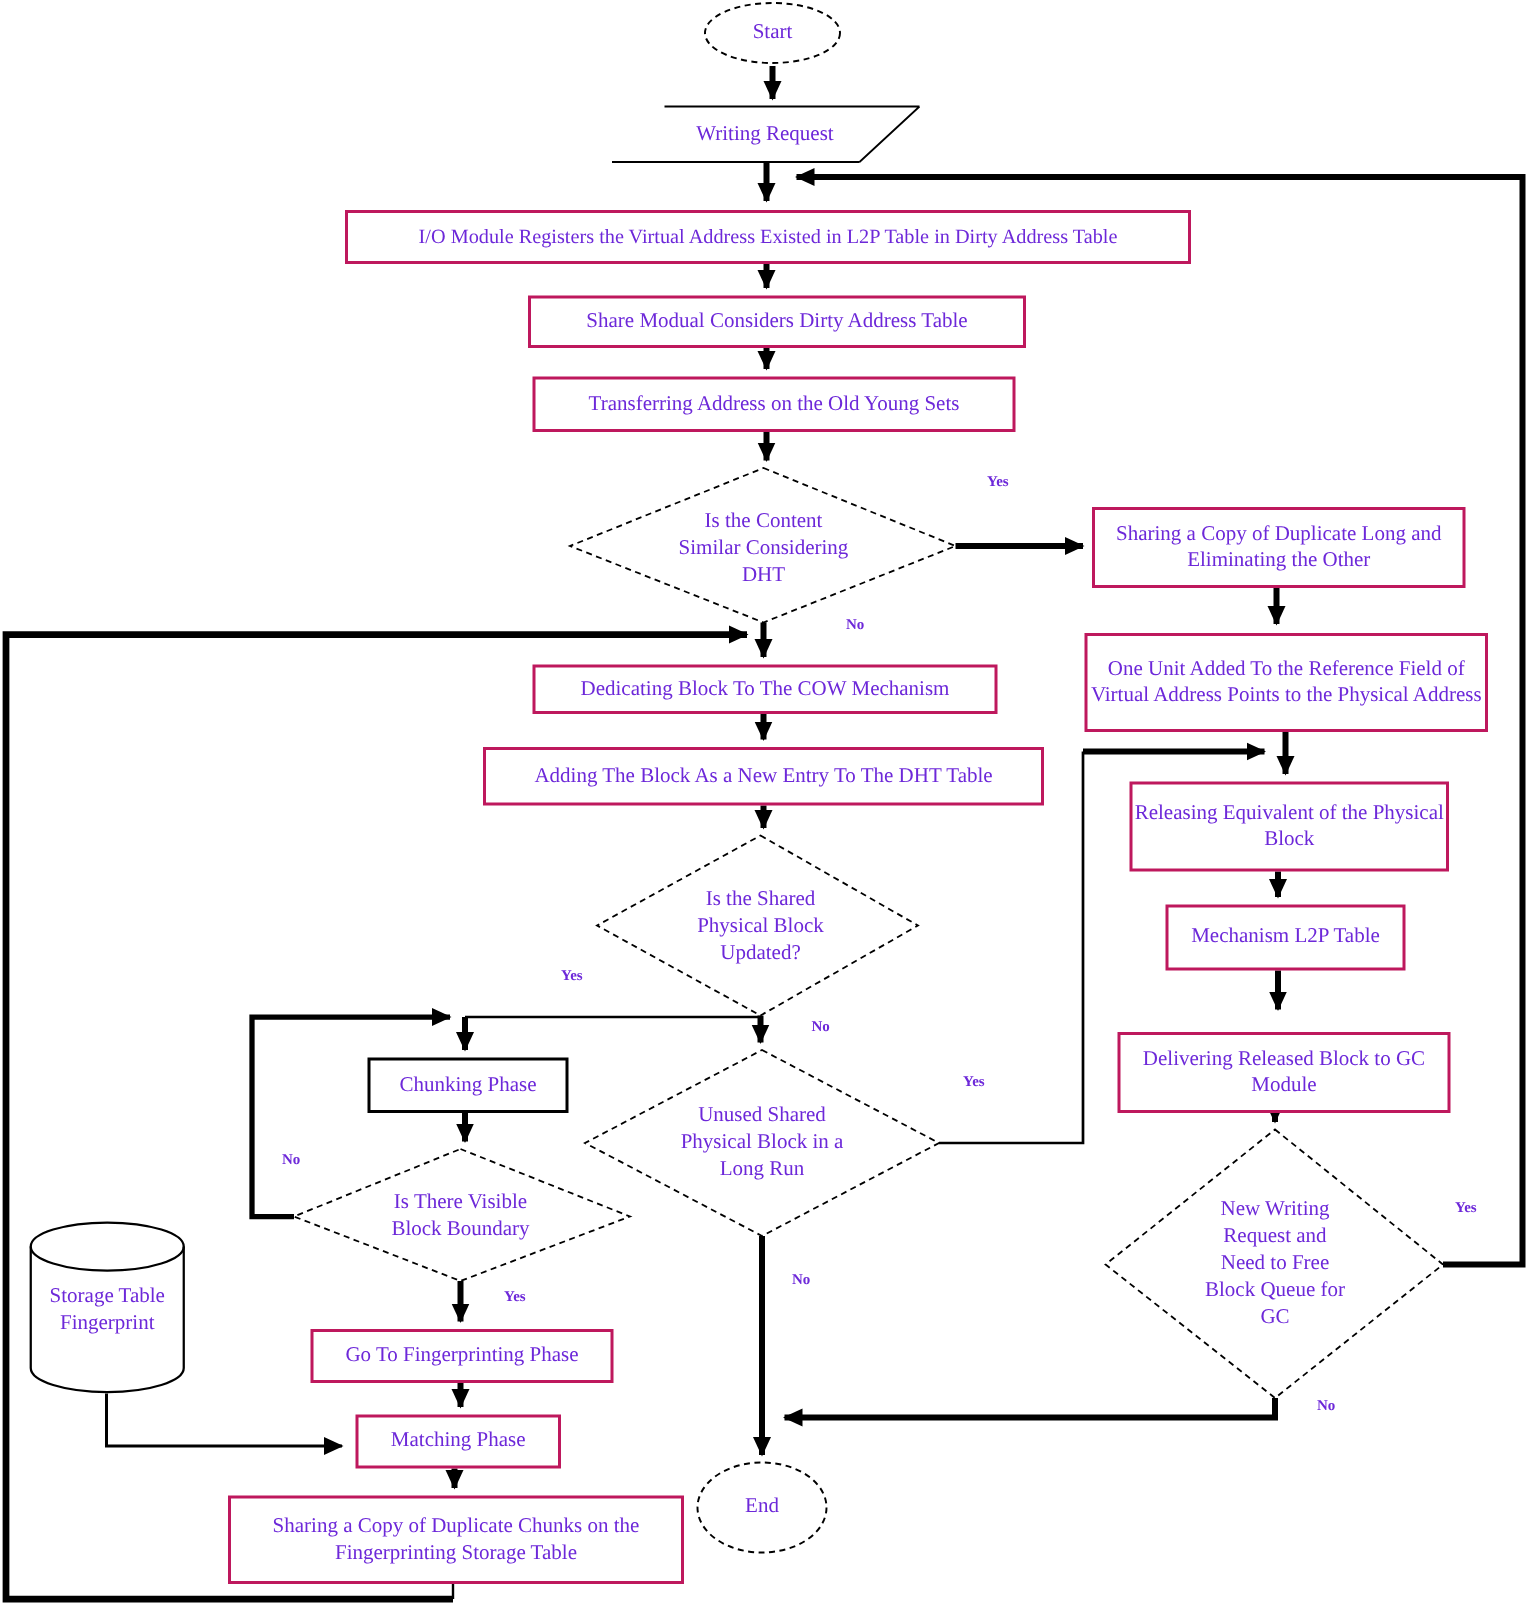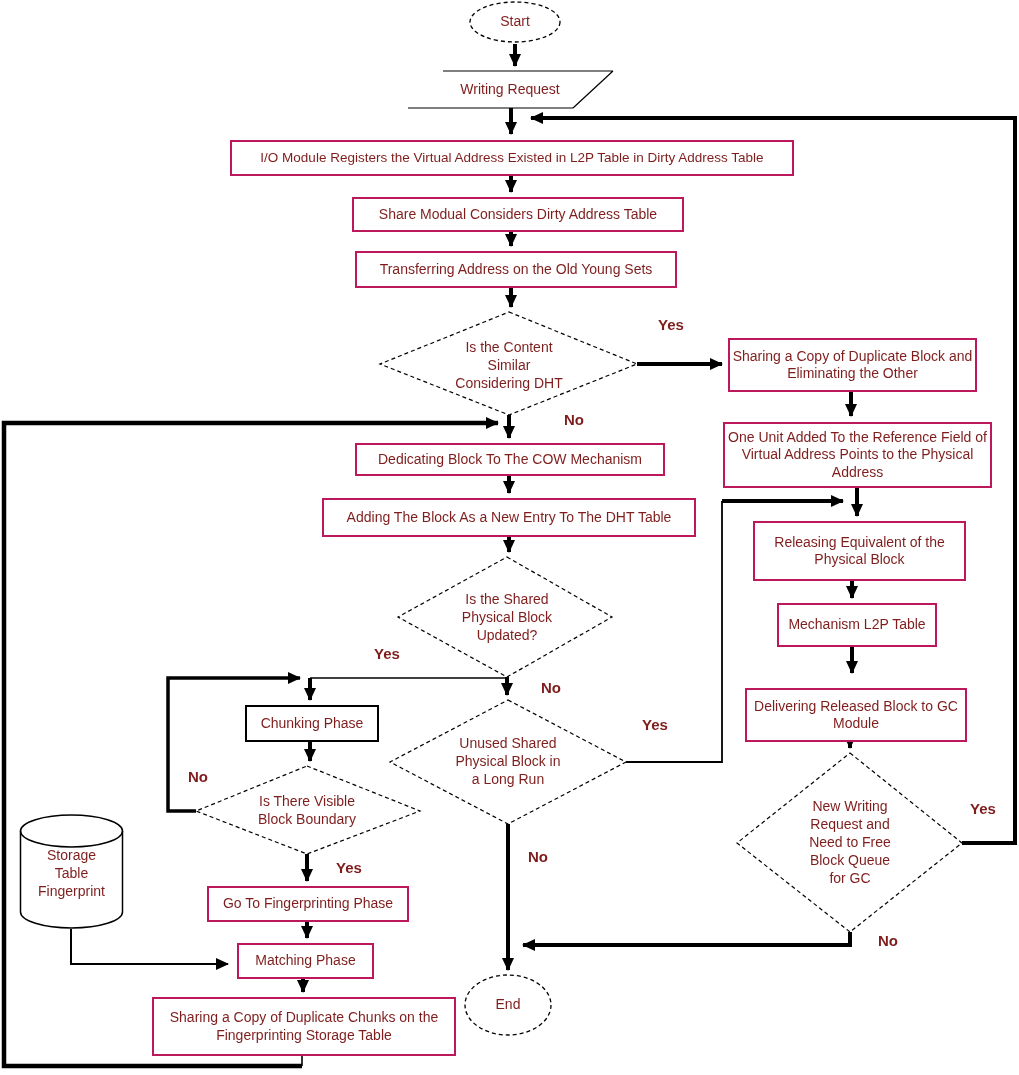--- a/index.html
+++ b/index.html
@@ -1,30 +1,30 @@
 <!DOCTYPE html>
 <html><head>
 <meta charset="utf-8">
 <style>
   html,body{margin:0;padding:0;background:#ffffff;}
   .canvas{
     position:relative;width:1019px;height:1075px;background:#ffffff;
-    font-family:Liberation Sans, sans-serif;color:#7f1d1d;
+    font-family:Liberation Serif, serif;color:#6d28d9;
     overflow:hidden;
   }
   svg.layer{position:absolute;left:0;top:0;width:1019px;height:1075px;}
   .node{
     position:absolute;display:flex;align-items:center;justify-content:center;
     text-align:center;font-size:14px;line-height:1.25;background:#fff;
   }
   .rect{border:2px solid #be185d;}
   .rect-bold{border:2px solid #000;}
   .shape-text{position:absolute;display:flex;align-items:center;justify-content:center;
     text-align:center;font-size:14px;line-height:1.28;background:transparent;}
-  .edge-label{position:absolute;font-weight:bold;font-size:15px;background:transparent;}
+  .edge-label{position:absolute;font-weight:bold;font-size:10px;background:transparent;}
 </style>
 </head>
 <body>
 
 <div class="canvas">
 
   <svg class="layer" viewBox="0 0 1019 1075" xmlns="http://www.w3.org/2000/svg">
     <defs>
       <marker id="arr" markerUnits="userSpaceOnUse" markerWidth="14" markerHeight="14" refX="12" refY="7" orient="auto">
         <path d="M0,1 L13,7 L0,13 Z" fill="#000"></path>
@@ -107,21 +107,21 @@
   <div class="node rect-bold" style="left:245px;top:705px;width:130px;height:33px;">Chunking Phase</div>
 
   <div class="node rect" style="left:322px;top:498px;width:370px;height:35px;">Adding The Block As a New Entry To The DHT Table</div>
 
   <div class="node rect" style="left:207px;top:886px;width:198px;height:32px;">Go To Fingerprinting Phase</div>
 
   <div class="node rect" style="left:237px;top:943px;width:133px;height:32px;">Matching Phase</div>
 
   <div class="node rect" style="left:152px;top:997px;width:300px;height:55px;">Sharing a Copy of Duplicate Chunks on the Fingerprinting Storage Table</div>
 
-  <div class="node rect" style="left:728px;top:338px;width:245px;height:50px;">Sharing a Copy of Duplicate Block and Eliminating the Other</div>
+  <div class="node rect" style="left:728px;top:338px;width:245px;height:50px;">Sharing a Copy of Duplicate Long and Eliminating the Other</div>
 
   <div class="node rect" style="left:723px;top:422px;width:265px;height:62px;">One Unit Added To the Reference Field of Virtual Address Points to the Physical Address</div>
 
   <div class="node rect" style="left:753px;top:521px;width:209px;height:56px;">Releasing Equivalent of the Physical Block</div>
 
   <div class="node rect" style="left:777px;top:603px;width:156px;height:40px;">Mechanism L2P Table</div>
 
   <div class="node rect" style="left:745px;top:688px;width:218px;height:50px;">Delivering Released Block to GC Module</div>
 
   <div class="shape-text" style="left:452px;top:338px;width:114px;height:56px;">Is the Content Similar Considering DHT</div>

